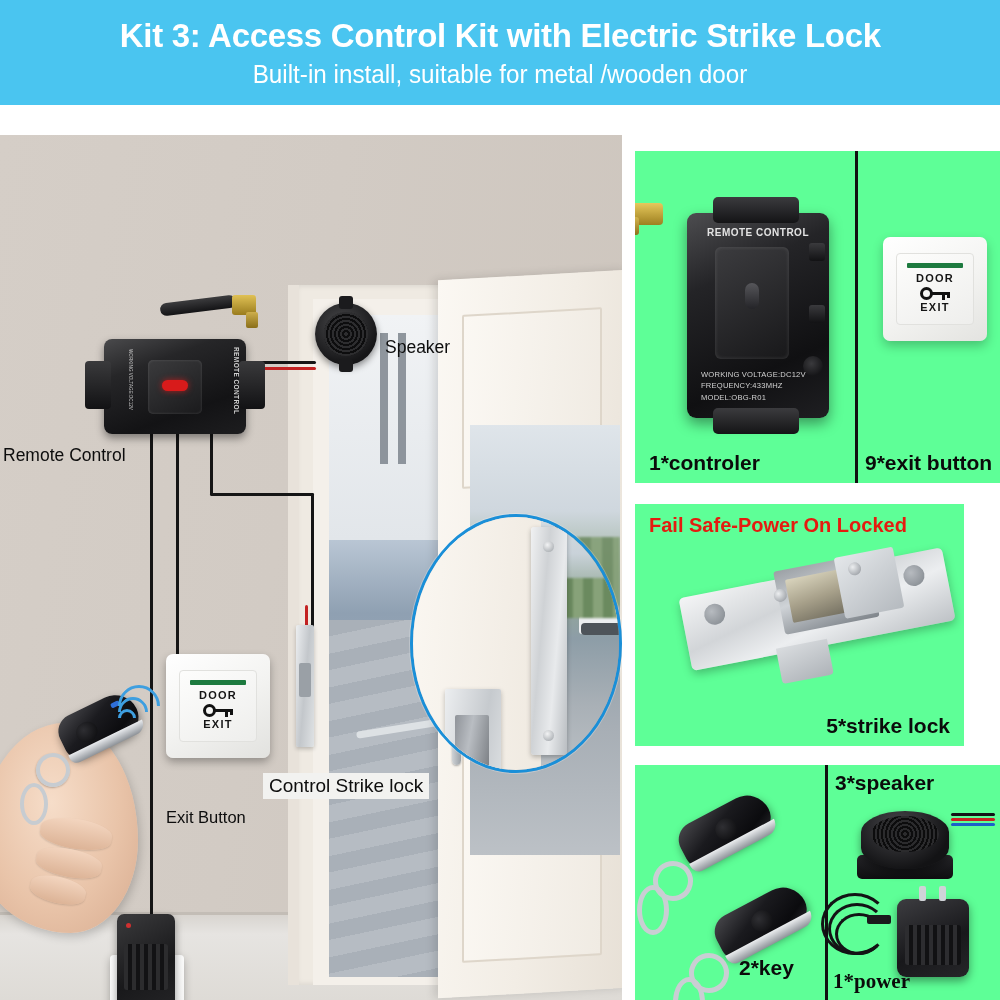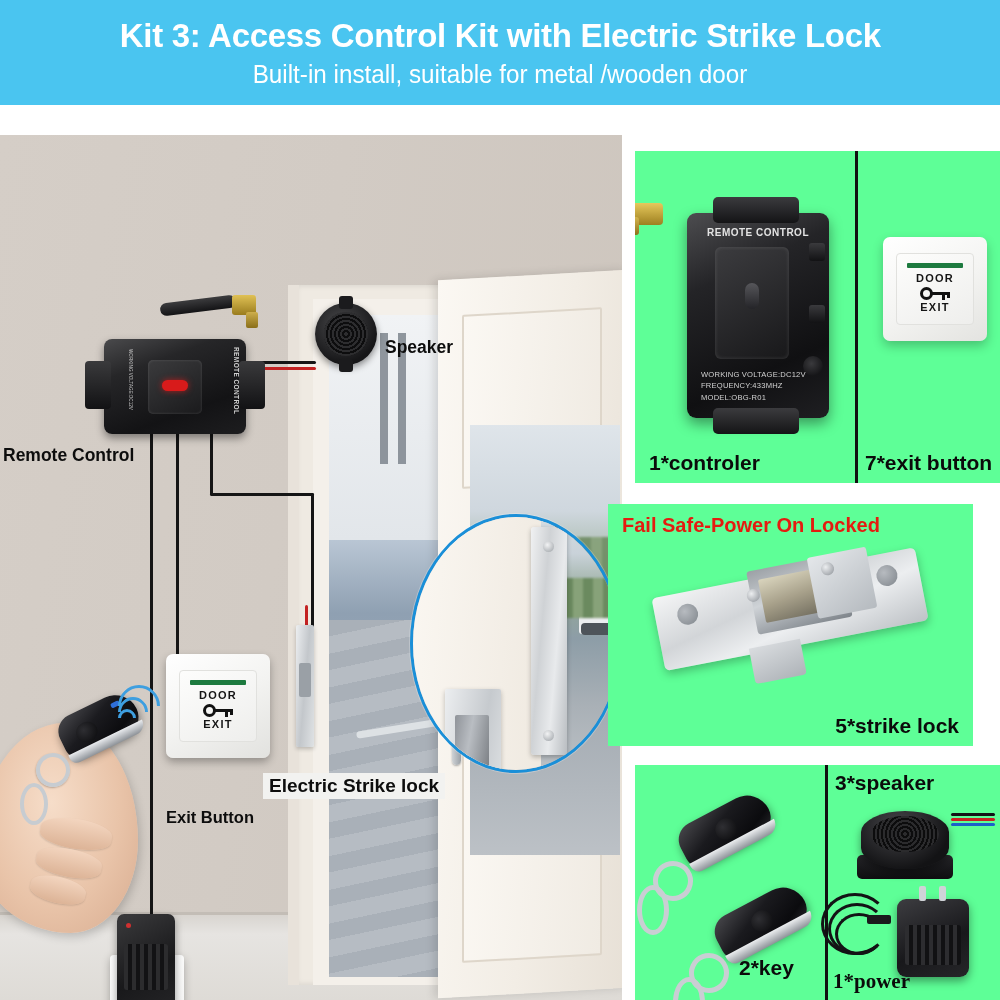--- a/index.html
+++ b/index.html
@@ -173,34 +173,34 @@
   .wirepair i{position:absolute;top:0;width:2.6px;height:26px;display:block;}
   .wirepair .b{left:2px;background:#141414;}
   .wirepair .r{left:9px;background:#c32222;}
 
   
   .strikeSm{position:absolute;left:296px;top:490px;width:18px;height:122px;border-radius:2px;
             background:linear-gradient(95deg,#eceef0,#c3c7cb 50%,#dfe2e4);box-shadow:0 2px 4px rgba(0,0,0,.22);}
   .strikeSm .cav{position:absolute;left:3px;top:38px;width:12px;height:34px;border-radius:2px;background:#9aa0a6;}
 
   
-  .lab{position:absolute;font-weight:bold;color:#0d0d0d;white-space:nowrap;}
+  .lab{position:absolute;font-weight:normal;color:#0d0d0d;white-space:nowrap;}
   .lab-remote{left:3px;top:310px;font-size:17.5px;}
   .lab-speaker{left:385px;top:202px;font-size:17.5px;}
   .lab-exit{left:166px;top:673px;font-size:16.5px;}
   .lab-strike{left:263px;top:638px;font-size:19px;background:#f2f2f0;padding:2px 6px;}
 
   
   .gp{position:absolute;background:#5eff97;overflow:hidden;}
   .gp .vdiv{position:absolute;top:0;bottom:0;width:3px;background:#111;}
   .gp .cap{position:absolute;font-size:21px;font-weight:bold;color:#0b0b0b;white-space:nowrap;}
   .gp .capred{font-size:20px;font-weight:bold;color:#e51b10;white-space:nowrap;position:absolute;}
 
   #panel1{left:635px;top:151px;width:365px;height:332px;}
-  #panel2{left:608px;top:504px;width:365px;height:242px;}
+  #panel2{left:635px;top:504px;width:329px;height:242px;}
   #panel3{left:635px;top:765px;width:365px;height:235px;}
 
   
   .p1ctrl{position:absolute;left:52px;top:62px;width:142px;height:205px;border-radius:9px;
           background:linear-gradient(155deg,#4d4d50 0%,#242427 30%,#101012 72%,#1f1f22 100%);
           box-shadow:0 6px 14px rgba(0,0,0,.4);}
   .p1ctrl .tab{position:absolute;left:26px;width:86px;height:26px;border-radius:5px;
                background:linear-gradient(180deg,#3b3b3e,#141416);}
   .p1ctrl .tabT{top:-16px;} .p1ctrl .tabB{bottom:-16px;}
   .p1ctrl .top{position:absolute;left:20px;top:14px;font-size:10px;color:#e3e3e3;font-weight:bold;letter-spacing:.5px;}
@@ -412,21 +412,21 @@
       </div>
       <div class="strikeBox">
         <div class="cav"></div>
       </div>
     </div>
 
     <div class="lab lab-remote">Remote Control</div>
     <div class="lab lab-speaker">Speaker</div>
     <div class="lab lab-exit">Exit Button</div>
 
-    <div class="lab lab-strike">Electric Strike lock</div>
+    <div class="lab lab-strike">Control Strike lock</div>
 
   </div>
 
   <div class="gp" id="panel1">
     <div class="vdiv" style="left:220px;"></div>
     <div class="p1ant">
       <div class="sma"></div>
       <div class="sma2"></div>
 
     </div>
@@ -452,21 +452,21 @@
         <div class="keyglyph">
           <span class="ring"></span>
             <span class="shaft"></span>
             <span class="t1"></span>
             <span class="t2"></span>
         </div>
         <div class="t">EXIT</div>
       </div>
     </div>
     <div class="cap" style="left:14px;bottom:8px;">1*controler</div>
-    <div class="cap" style="left:230px;bottom:8px;">7*exit button</div>
+    <div class="cap" style="left:230px;bottom:8px;">9*exit button</div>
   </div>
 
   <div class="gp" id="panel2">
     <div class="capred" style="left:14px;top:10px;">Fail Safe-Power On Locked</div>
     <div class="p2lock">
       <div class="face"></div>
       <div class="hole holeL"></div>
       <div class="hole holeR"></div>
       <div class="cav"></div>
       <div class="coil"></div>

